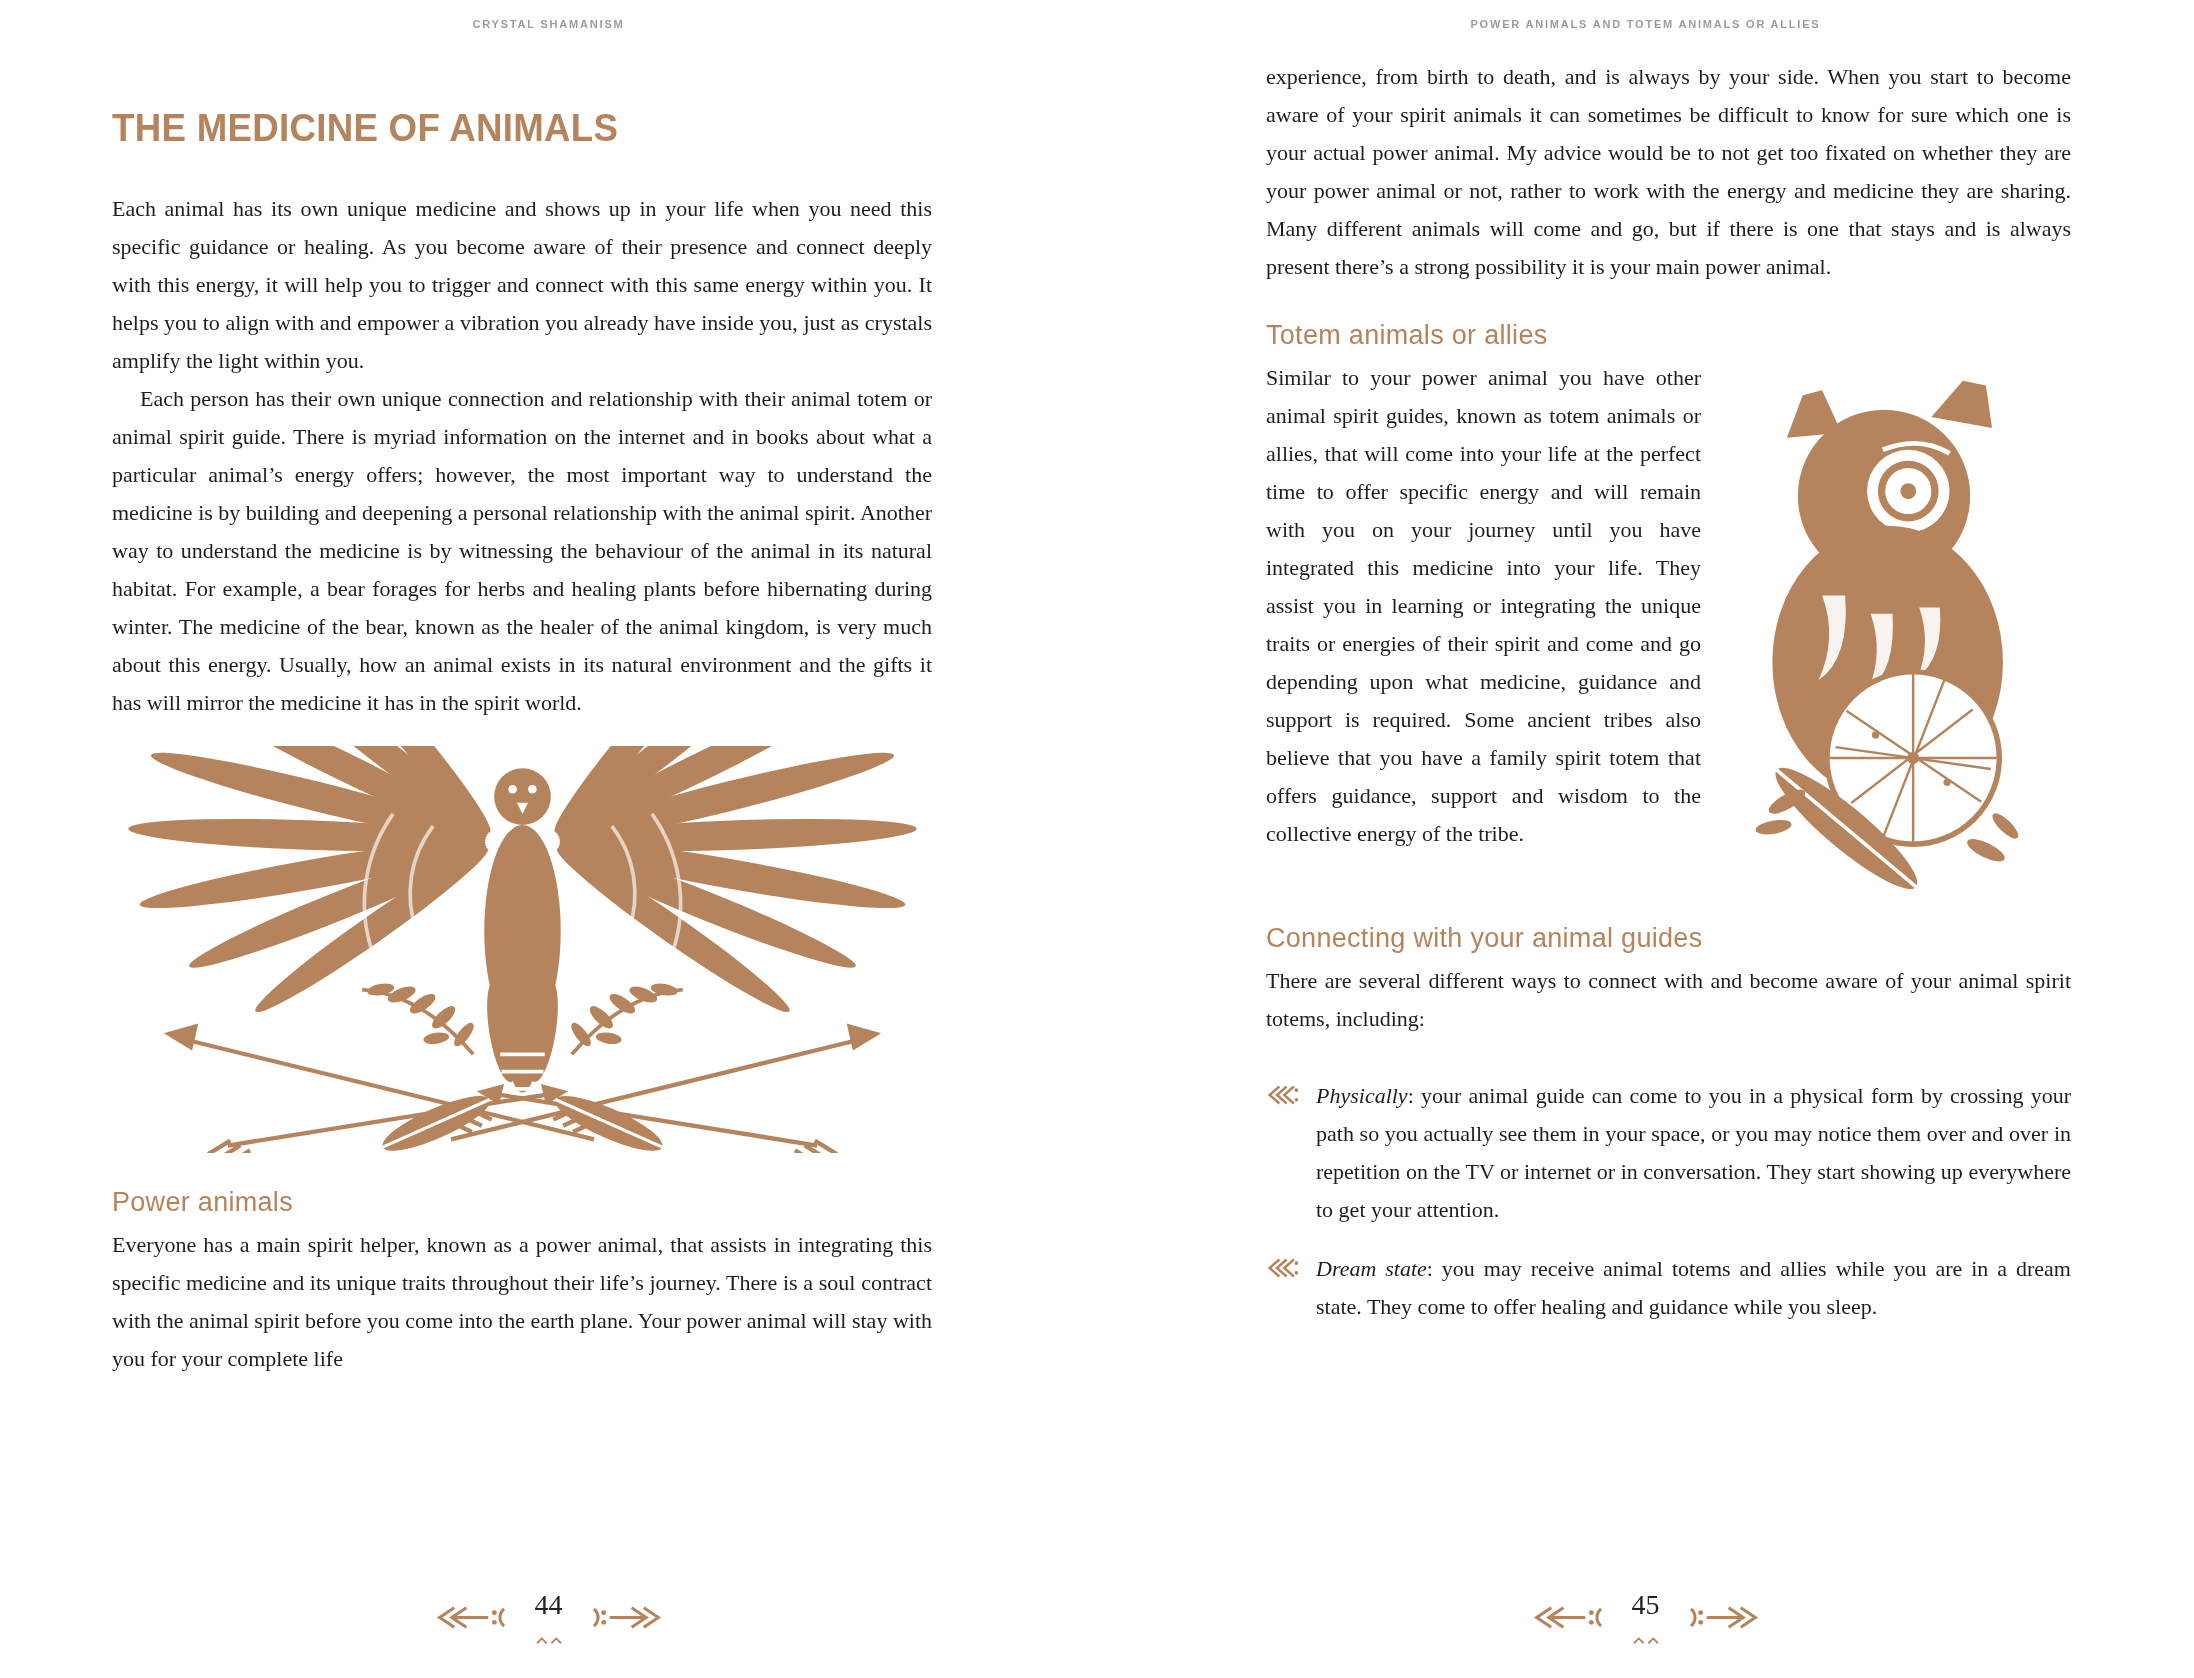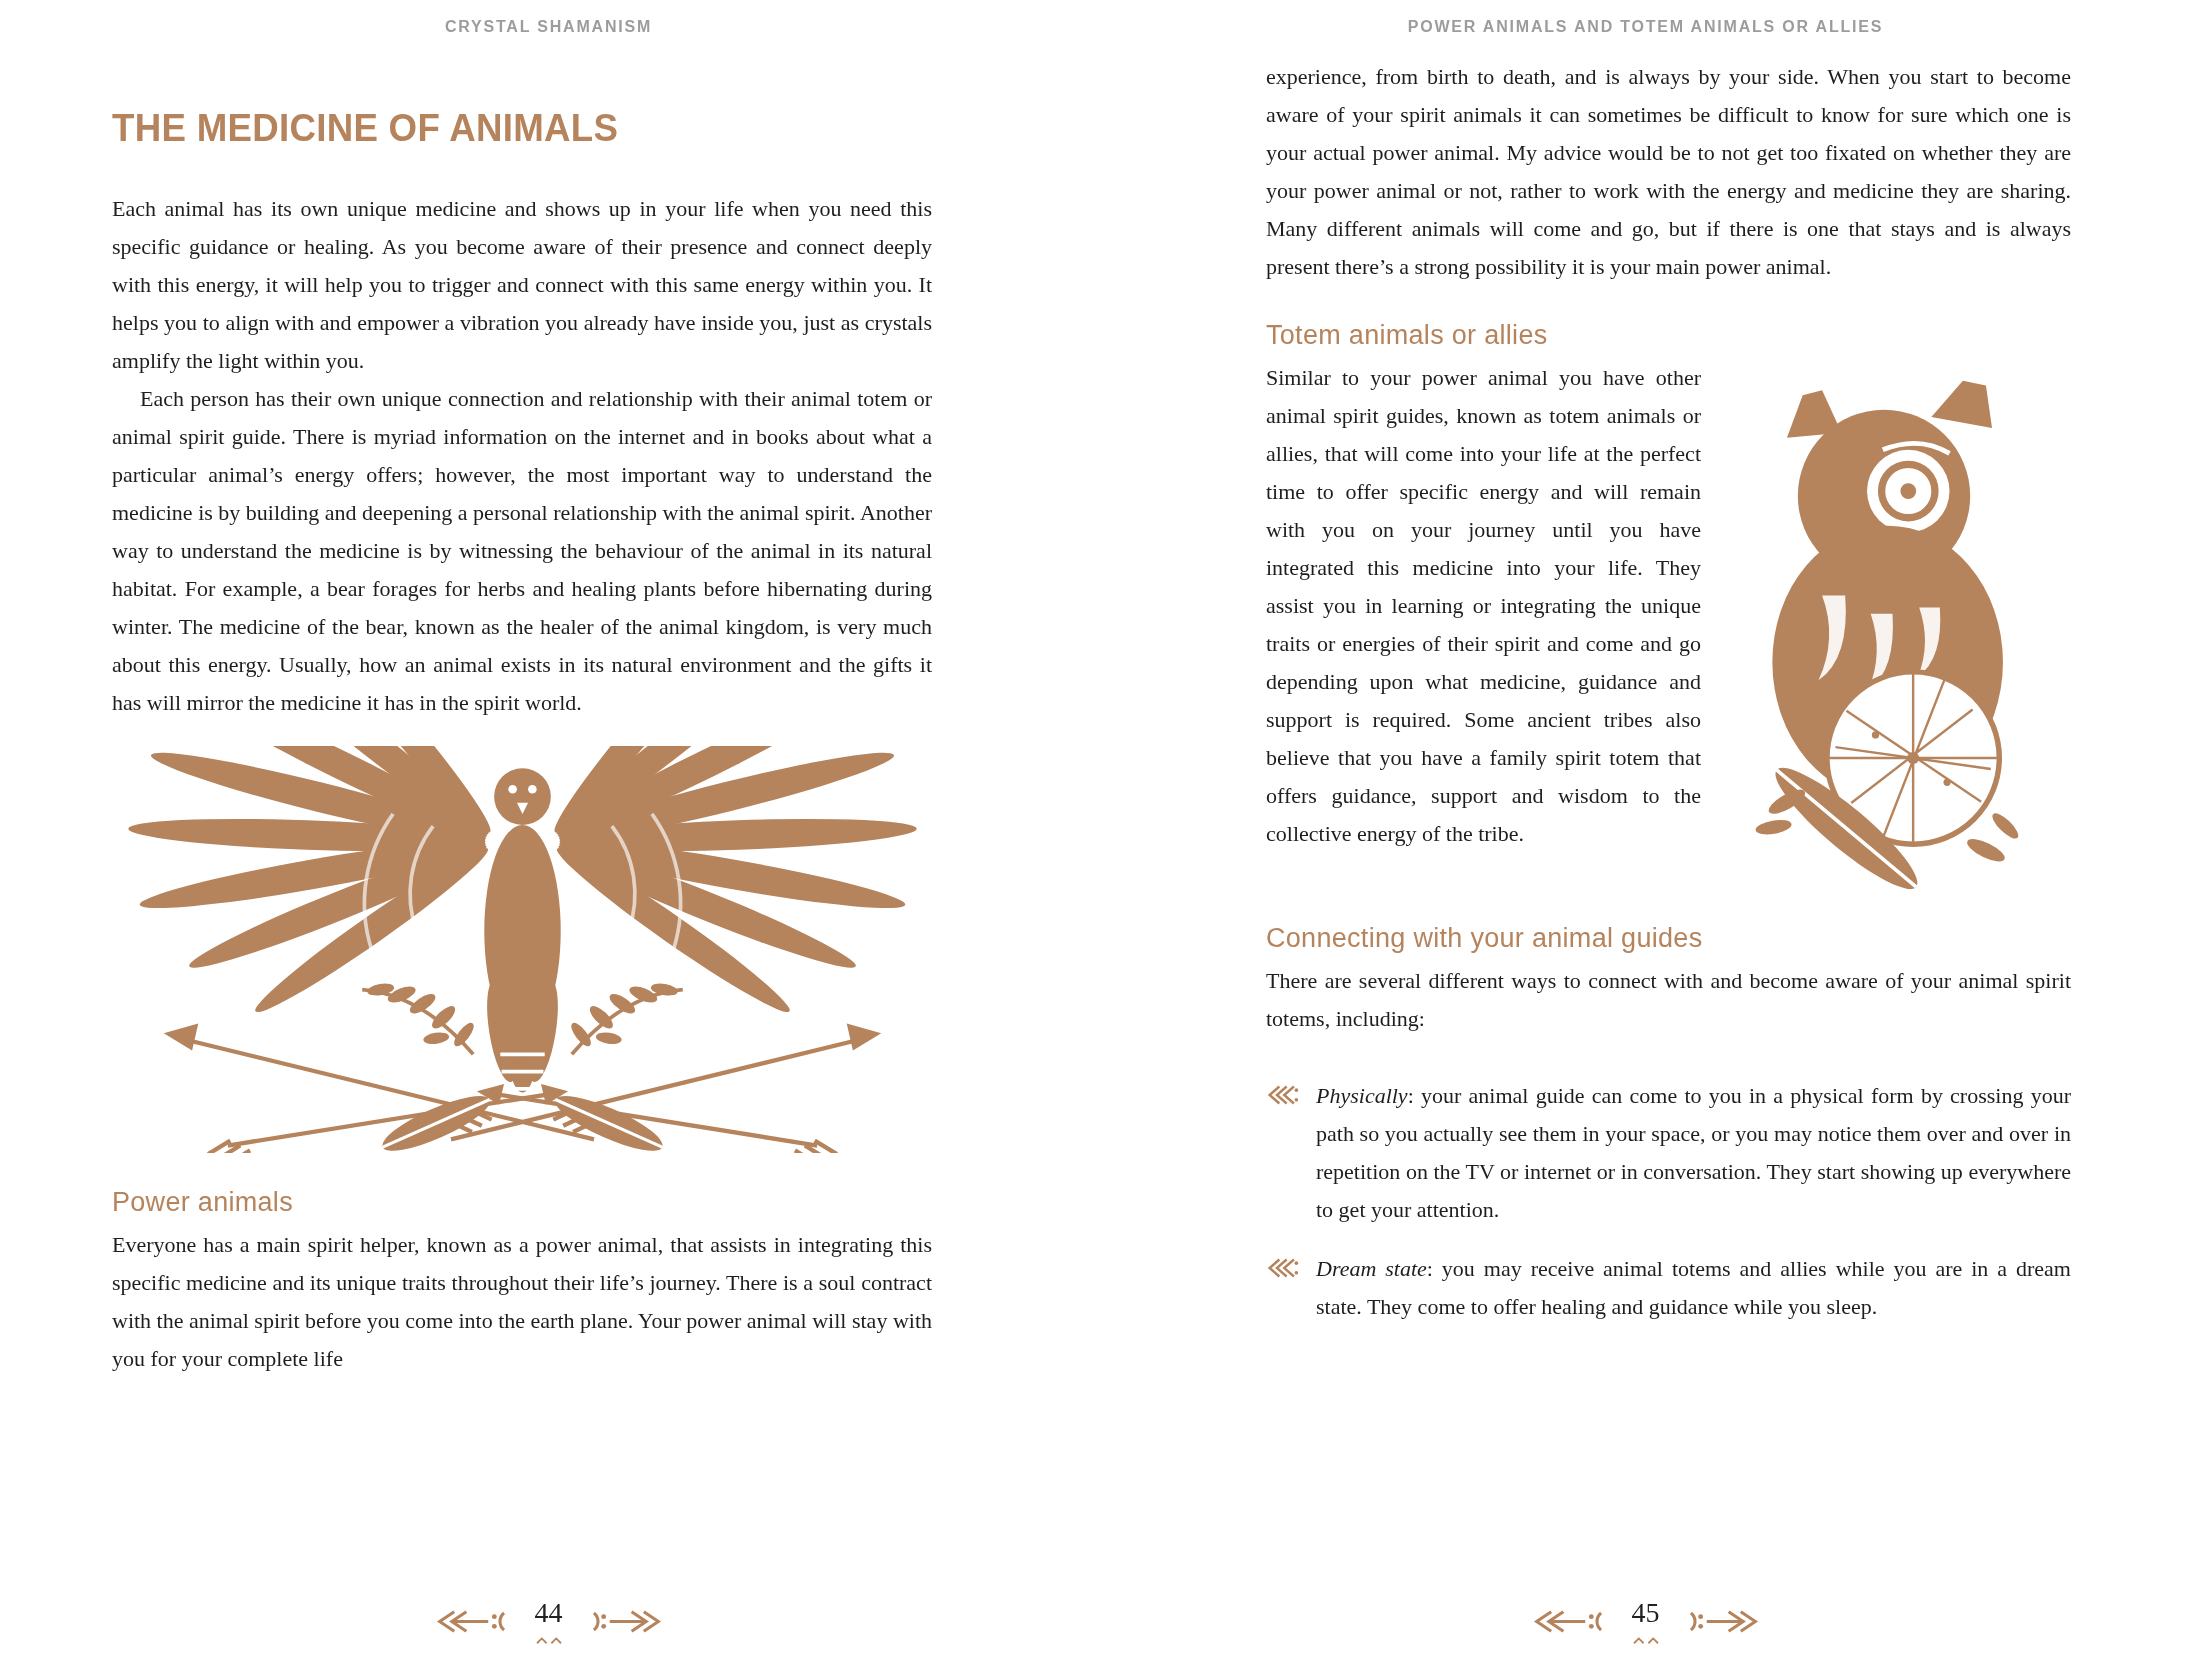--- a/index.html
+++ b/index.html
@@ -2,41 +2,41 @@
 <html style="font-size:9.7px"><head>
 <meta charset="utf-8">
 <style>
   html,body{margin:0;padding:0;background:#ffffff;}
   .spread{position:relative;width:2194px;height:1678px;background:#ffffff;display:flex;
           font-family:"Liberation Serif",serif;color:#1e1e1e;}
   .page{position:relative;width:1097px;height:1678px;box-sizing:border-box;}
   .page-left{padding:0 165px 0 112px;}
   .page-right{padding:0 123px 4px 169px;}
   .running-head{position:absolute;top:18px;left:0;right:0;text-align:center;
-    font-family:"Liberation Sans",sans-serif;font-weight:700;font-size:16px;
+    font-family:"Liberation Sans",sans-serif;font-weight:700;font-size:11px;
     letter-spacing:1.8px;color:#9c9c9c;}
   .chapter-title{margin:106px 0 0;font-family:"Liberation Sans",sans-serif;font-weight:700;
     font-size:39px;letter-spacing:0.3px;color:#b5835c;transform:scaleX(.94);transform-origin:left;}
   .body{font-size:22px;line-height:38px;text-align:justify;margin:0;}
   .para1-left{margin-top:40px;}
   .para2-left{text-indent:28px;}
   .sub-heading{margin:34px 0 0;font-family:"Liberation Sans",sans-serif;font-weight:400;
     font-size:27px;color:#b5835c;letter-spacing:0.3px;}
   .after-heading{margin-top:8px;}
   .hawk-wrap{margin:24px auto 0;width:789px;height:407px;}
   .owl-float{float:right;width:340px;height:540px;margin:91px 0 6px 30px;}
   .clear-heading{clear:both;margin-top:36px;}
   .bullet-list{list-style:none;margin:39px 0 0;padding:0;}
   .bullet-item{position:relative;padding-left:50px;margin-top:20.6px;}
   .bullet-item .bullet-ico{position:absolute;left:0;top:7.3px;}
   .bullet-item em{font-style:italic;margin-top:12px;}
   .para1-right{margin-top:58px;}
   .footer{position:absolute;bottom:34px;left:0;right:0;display:flex;
     justify-content:center;align-items:center;gap:16px;}
-  .pageno-col{display:flex;flex-direction:column;align-items:center;gap:9px;}
+  .pageno-col{display:flex;flex-direction:column;align-items:center;gap:17px;}
   .pageno{font-size:28px;color:#222;line-height:1;}
   svg{display:block;}
 </style>
 </head>
 <body>
 
 <div class="spread">
 
   <div class="page page-left">
     <div class="running-head">CRYSTAL SHAMANISM</div>

